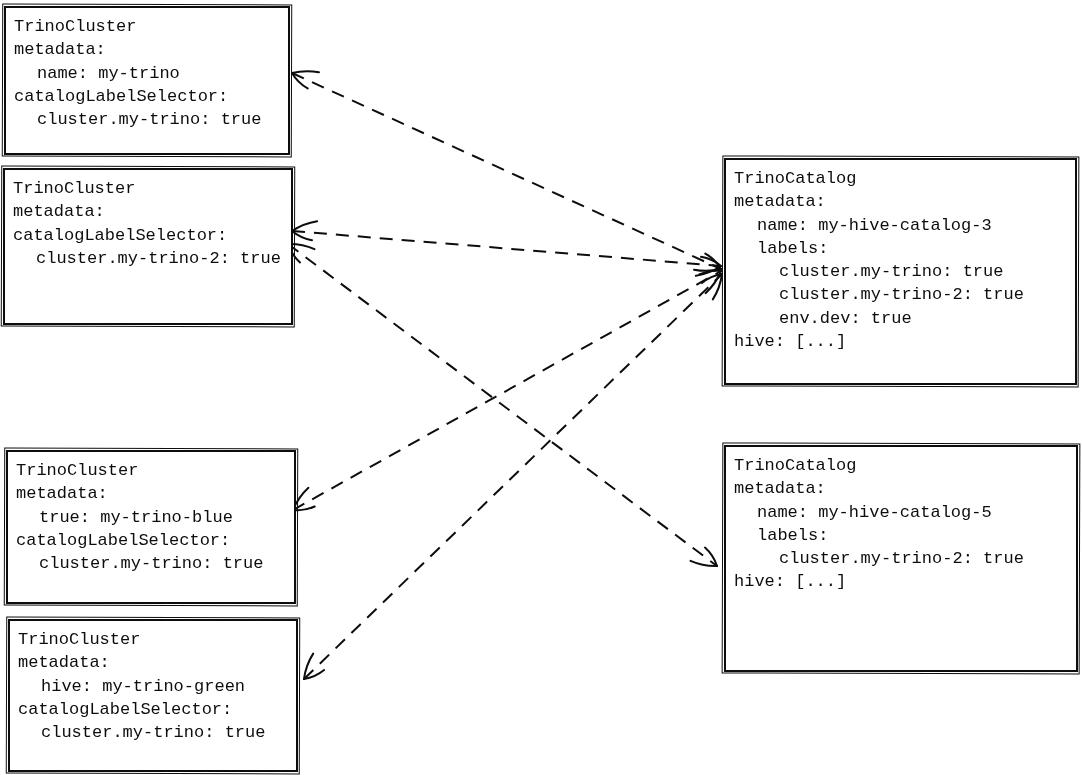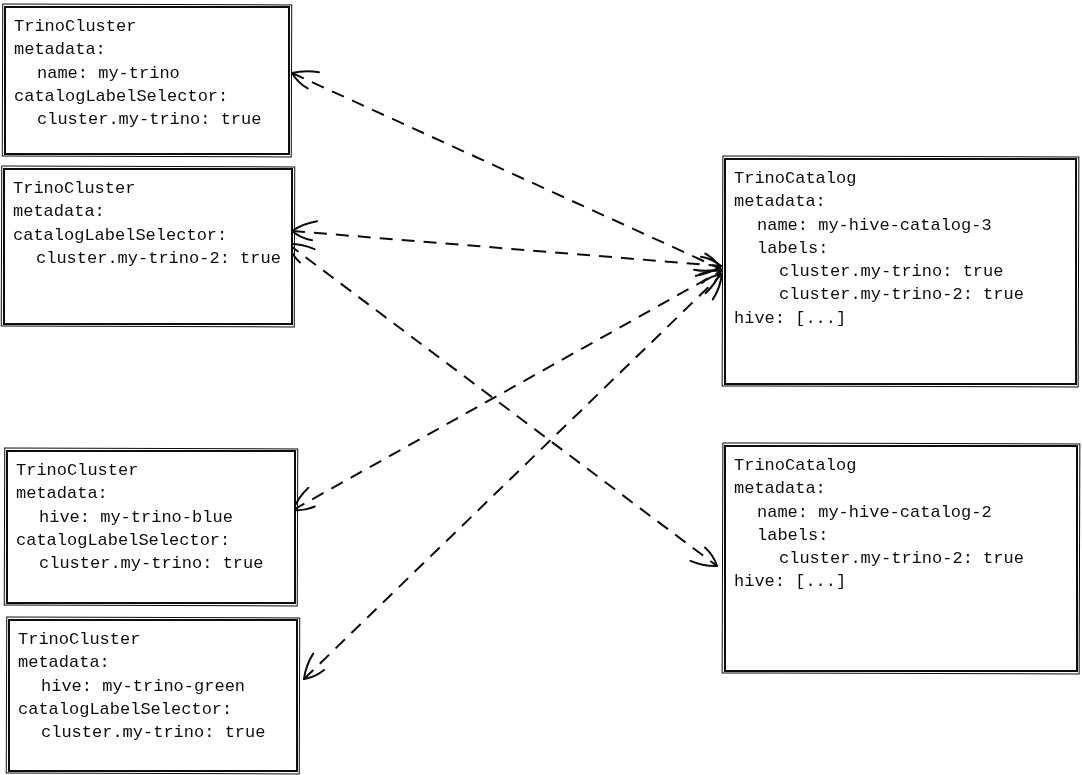--- a/index.html
+++ b/index.html
@@ -125,21 +125,21 @@
         <div class="node-line indent-0">TrinoCluster</div>
         <div class="node-line indent-0">metadata:</div>
         <div class="node-line indent-0">catalogLabelSelector:</div>
         <div class="node-line indent-1">cluster.my-trino-2: true</div>
       </div>
   </div>
     <div class="node" style="left: 6px; top: 450px; width: 290px; height: 154px;">
     <div class="node-lines">
         <div class="node-line indent-0">TrinoCluster</div>
         <div class="node-line indent-0">metadata:</div>
-        <div class="node-line indent-1">hive: my-trino-blue</div>
+        <div class="node-line indent-1">true: my-trino-blue</div>
         <div class="node-line indent-0">catalogLabelSelector:</div>
         <div class="node-line indent-1">cluster.my-trino: true</div>
       </div>
   </div>
     <div class="node" style="left: 8px; top: 619px; width: 290px; height: 153px;">
     <div class="node-lines">
         <div class="node-line indent-0">TrinoCluster</div>
         <div class="node-line indent-0">metadata:</div>
         <div class="node-line indent-1">hive: my-trino-green</div>
         <div class="node-line indent-0">catalogLabelSelector:</div>
@@ -147,26 +147,27 @@
       </div>
   </div>
     <div class="node" style="left: 724px; top: 158px; width: 353px; height: 227px;">
     <div class="node-lines">
         <div class="node-line indent-0">TrinoCatalog</div>
         <div class="node-line indent-0">metadata:</div>
         <div class="node-line indent-1">name: my-hive-catalog-3</div>
         <div class="node-line indent-1">labels:</div>
         <div class="node-line indent-2">cluster.my-trino: true</div>
         <div class="node-line indent-2">cluster.my-trino-2: true</div>
+        <div class="node-line indent-2">env.dev: true</div>
         <div class="node-line indent-0">hive: [...]</div>
       </div>
   </div>
     <div class="node" style="left: 724px; top: 445px; width: 354px; height: 227px;">
     <div class="node-lines">
         <div class="node-line indent-0">TrinoCatalog</div>
         <div class="node-line indent-0">metadata:</div>
-        <div class="node-line indent-1">name: my-hive-catalog-2</div>
+        <div class="node-line indent-1">name: my-hive-catalog-5</div>
         <div class="node-line indent-1">labels:</div>
         <div class="node-line indent-2">cluster.my-trino-2: true</div>
         <div class="node-line indent-0">hive: [...]</div>
       </div>
   </div>
   </div>
 
 </body></html>

